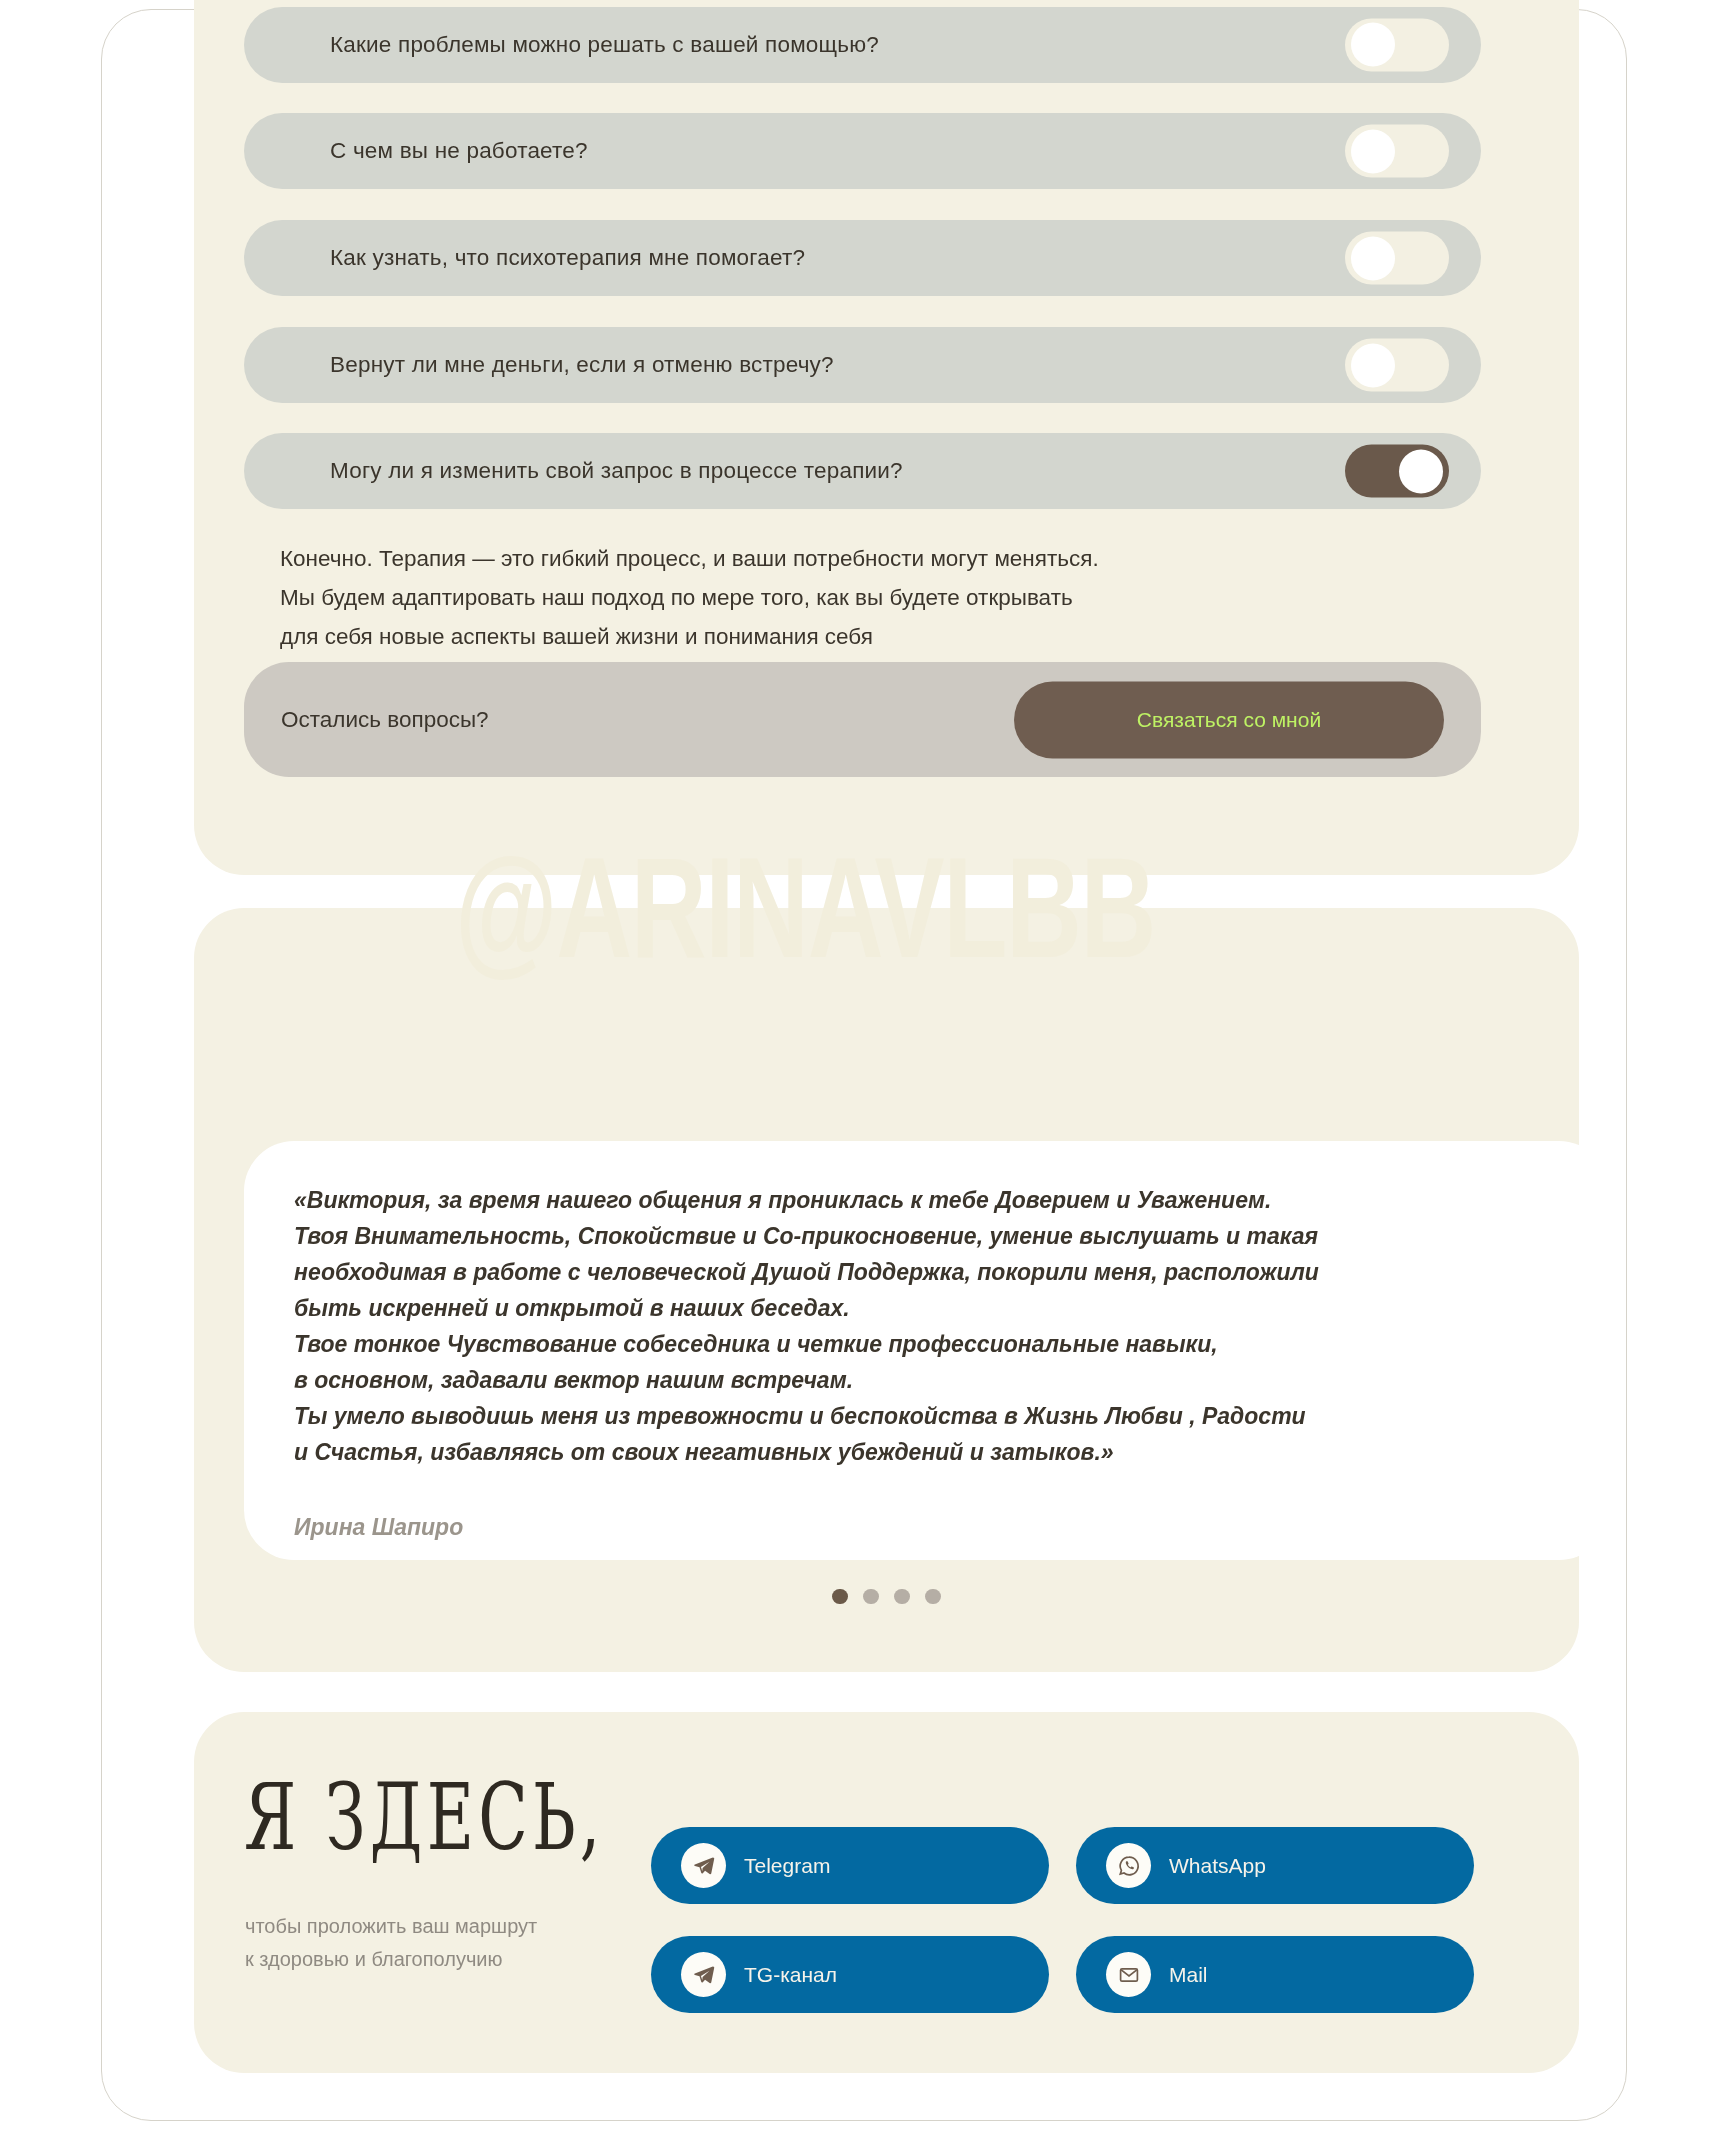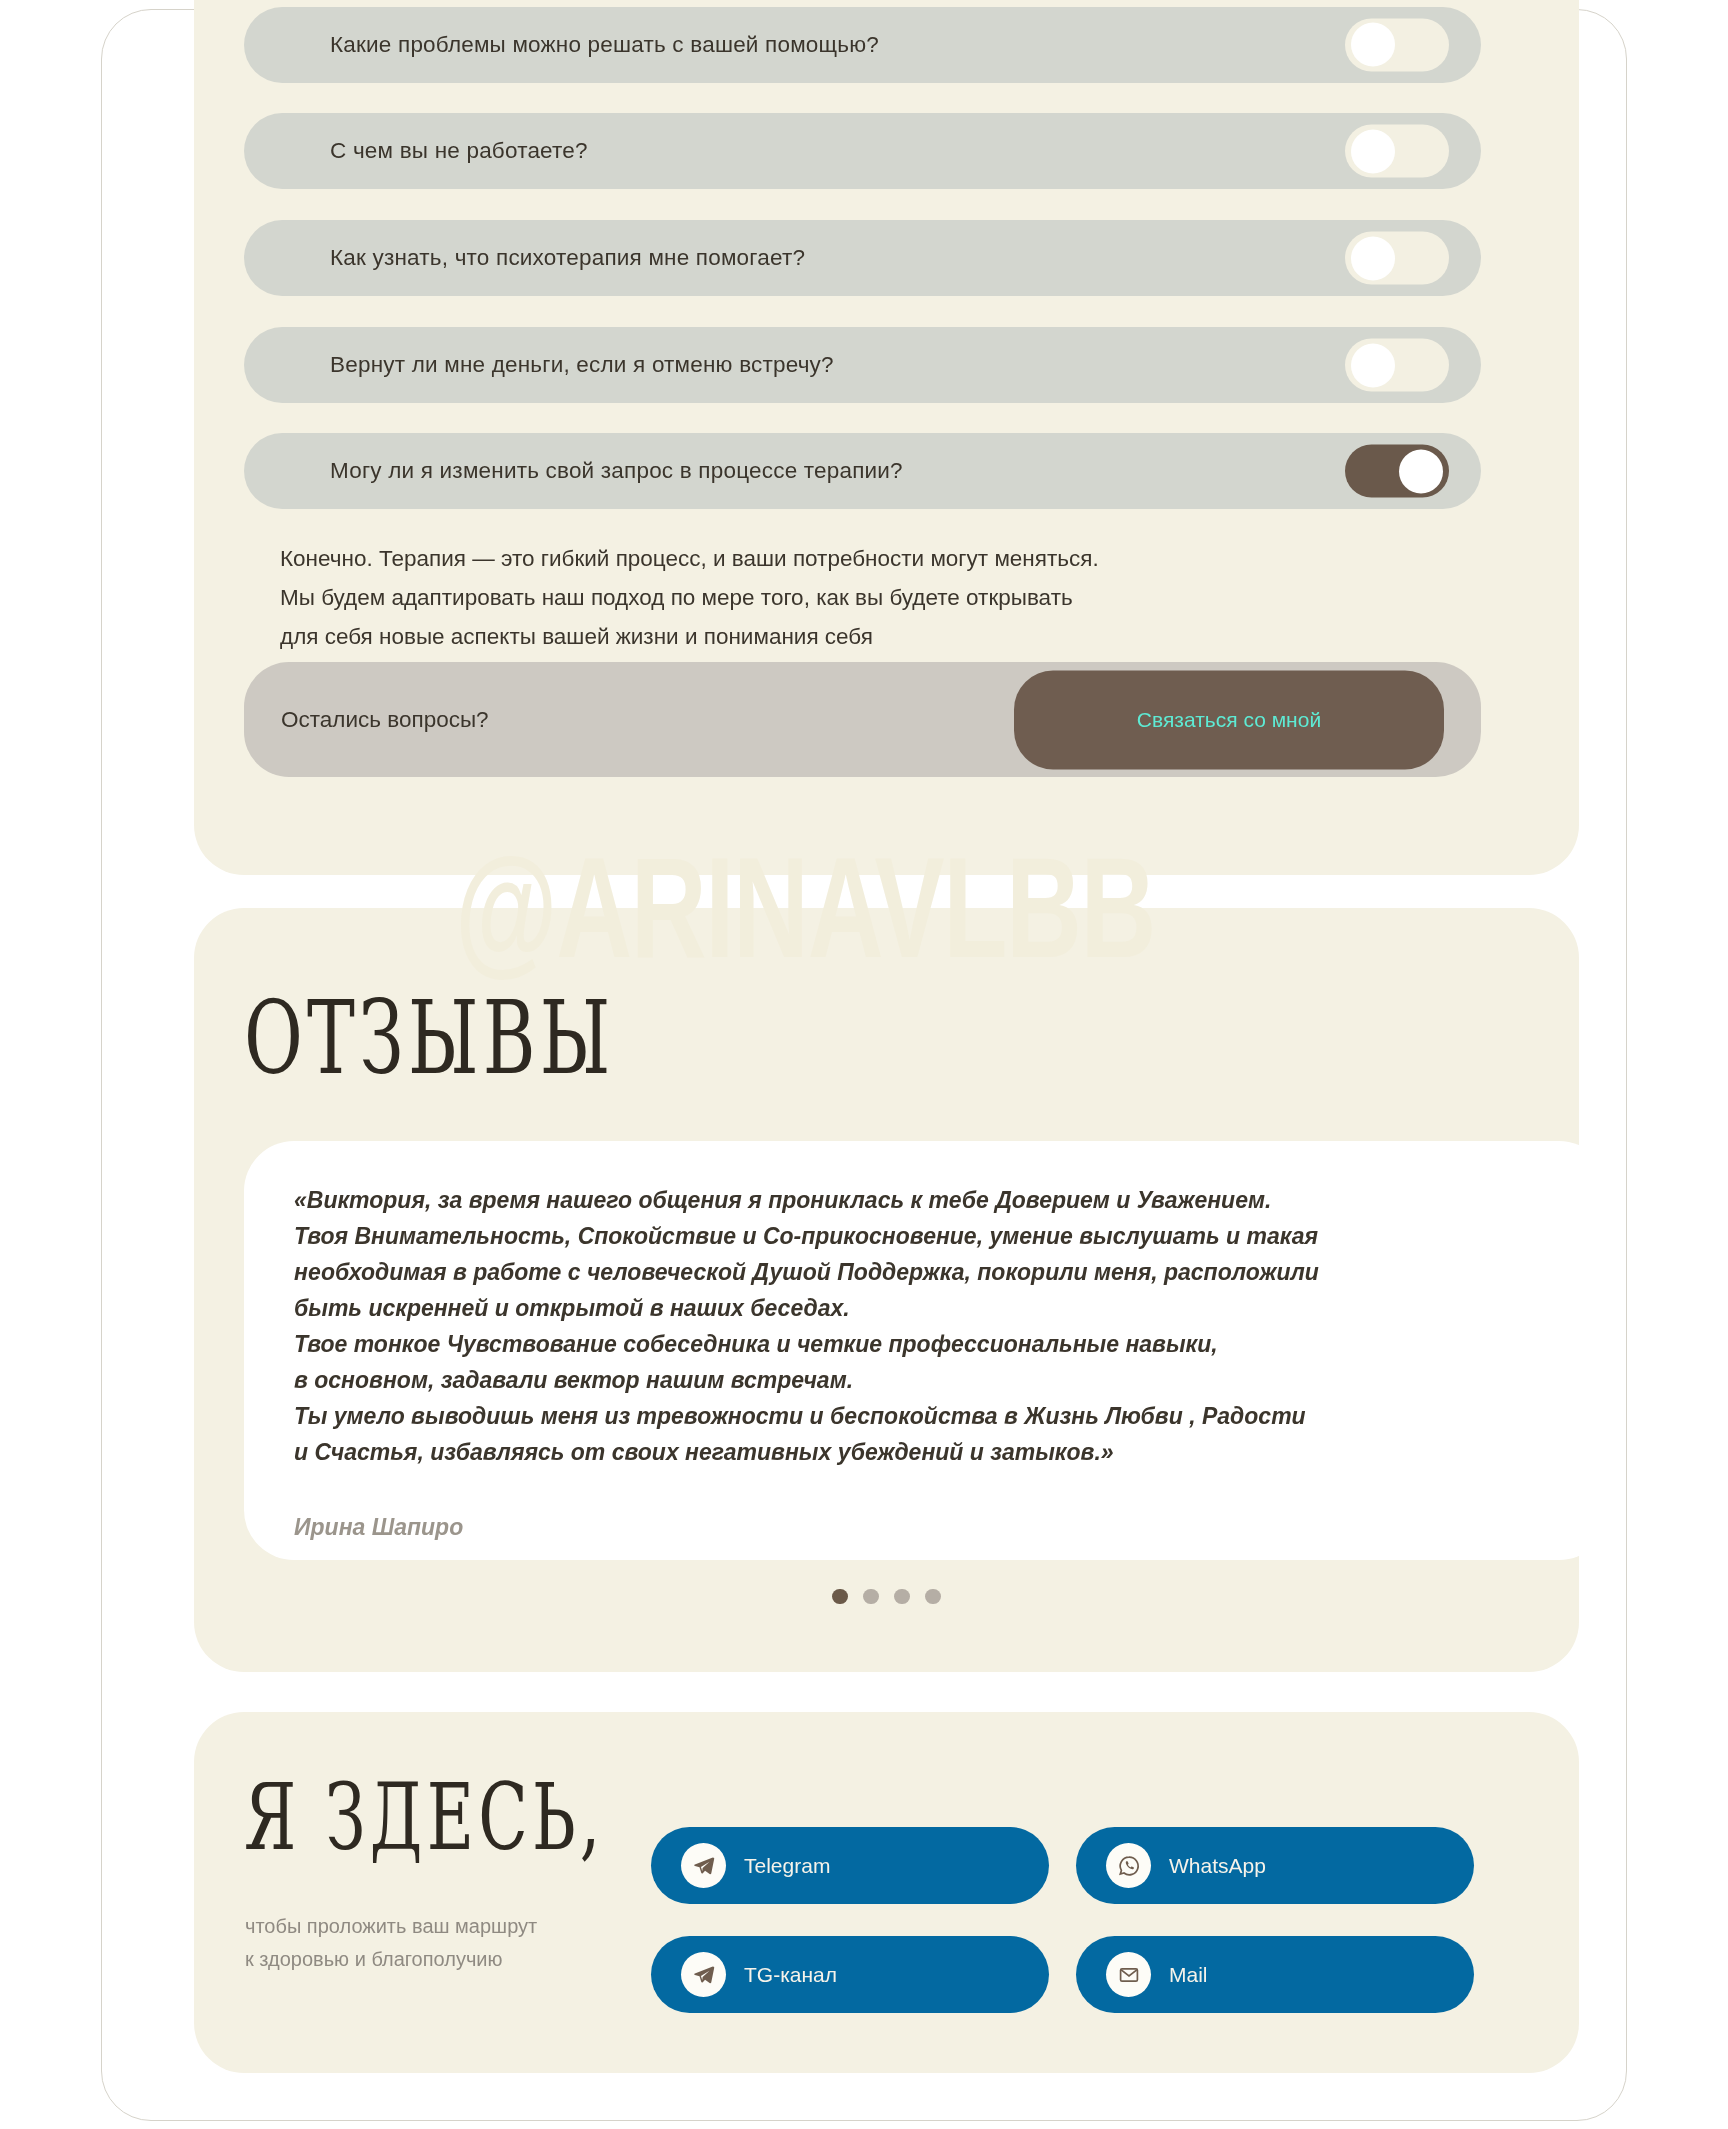--- a/index.html
+++ b/index.html
@@ -19,22 +19,22 @@
           width:104px;height:53px;border-radius:26.6px;background:#F3F0E2;}
   .knob{position:absolute;left:5.9px;top:4.5px;width:44px;height:44px;border-radius:50%;background:#ffffff;}
   .toggle.on{background:#6A594B;}
   .toggle.on .knob{left:auto;right:5.9px;}
   .answer{position:absolute;left:86px;top:539px;font-size:22.5px;line-height:39px;color:#3B352C;}
   .contact-bar{position:absolute;left:50px;top:662px;width:1237px;height:115px;
                background:#CDC9C2;border-radius:45px;}
   .contact-prompt{position:absolute;left:37px;top:50%;transform:translateY(-50%);
                   font-size:22.5px;color:#3B352C;}
   .btn-contact{position:absolute;right:37px;top:50%;transform:translateY(-50%);
-               width:430px;height:99px;border:none;border-radius:39px;background:#6F5D50;
-               color:#5eead4;font-size:21px;font-family:"Liberation Sans",sans-serif;cursor:pointer;}
+               width:430px;height:77px;border:none;border-radius:39px;background:#6F5D50;
+               color:#bef264;font-size:21px;font-family:"Liberation Sans",sans-serif;cursor:pointer;}
   
   .watermark{position:absolute;left:455px;top:826px;z-index:5;font-weight:700;font-size:142px;
              letter-spacing:-1.8px;color:#F2EEDC;transform:scaleX(0.74);transform-origin:left top;
              white-space:nowrap;pointer-events:none;}
   
   .reviews{left:194px;top:908px;width:1341px;height:764px;border-radius:50px;}
   .display-heading{position:absolute;margin:0;font-family:"DejaVu Serif","Liberation Serif",serif;
                    font-weight:400;color:#2E2921;white-space:nowrap;}
   .squeeze{display:inline-block;transform:scale(0.78,1.1);transform-origin:left bottom;
            letter-spacing:5.4px;}
@@ -107,21 +107,20 @@
 
     <div class="contact-bar">
       <span class="contact-prompt">Остались вопросы?</span>
       <button class="btn-contact">Связаться со мной</button>
     </div>
   </section>
 
   <div class="watermark">@ARINAVLBB</div>
 
   <section class="section reviews">
-    <h2 class="display-heading"><span class="squeeze">ОТЗЫВЫ</span></h2>
 
     <div class="quote-card">
       <div class="quote">
         <div>«Виктория, за время нашего общения я прониклась к тебе Доверием и Уважением.</div>
         <div>Твоя Внимательность, Спокойствие и Со-прикосновение, умение выслушать и такая</div>
         <div>необходимая в работе с человеческой Душой Поддержка, покорили меня, расположили</div>
         <div>быть искренней и открытой в наших беседах.</div>
         <div>Твое тонкое Чувствование собеседника и четкие профессиональные навыки,</div>
         <div>в основном, задавали вектор нашим встречам.</div>
         <div>Ты умело выводишь меня из тревожности и беспокойства в Жизнь Любви , Радости</div>

